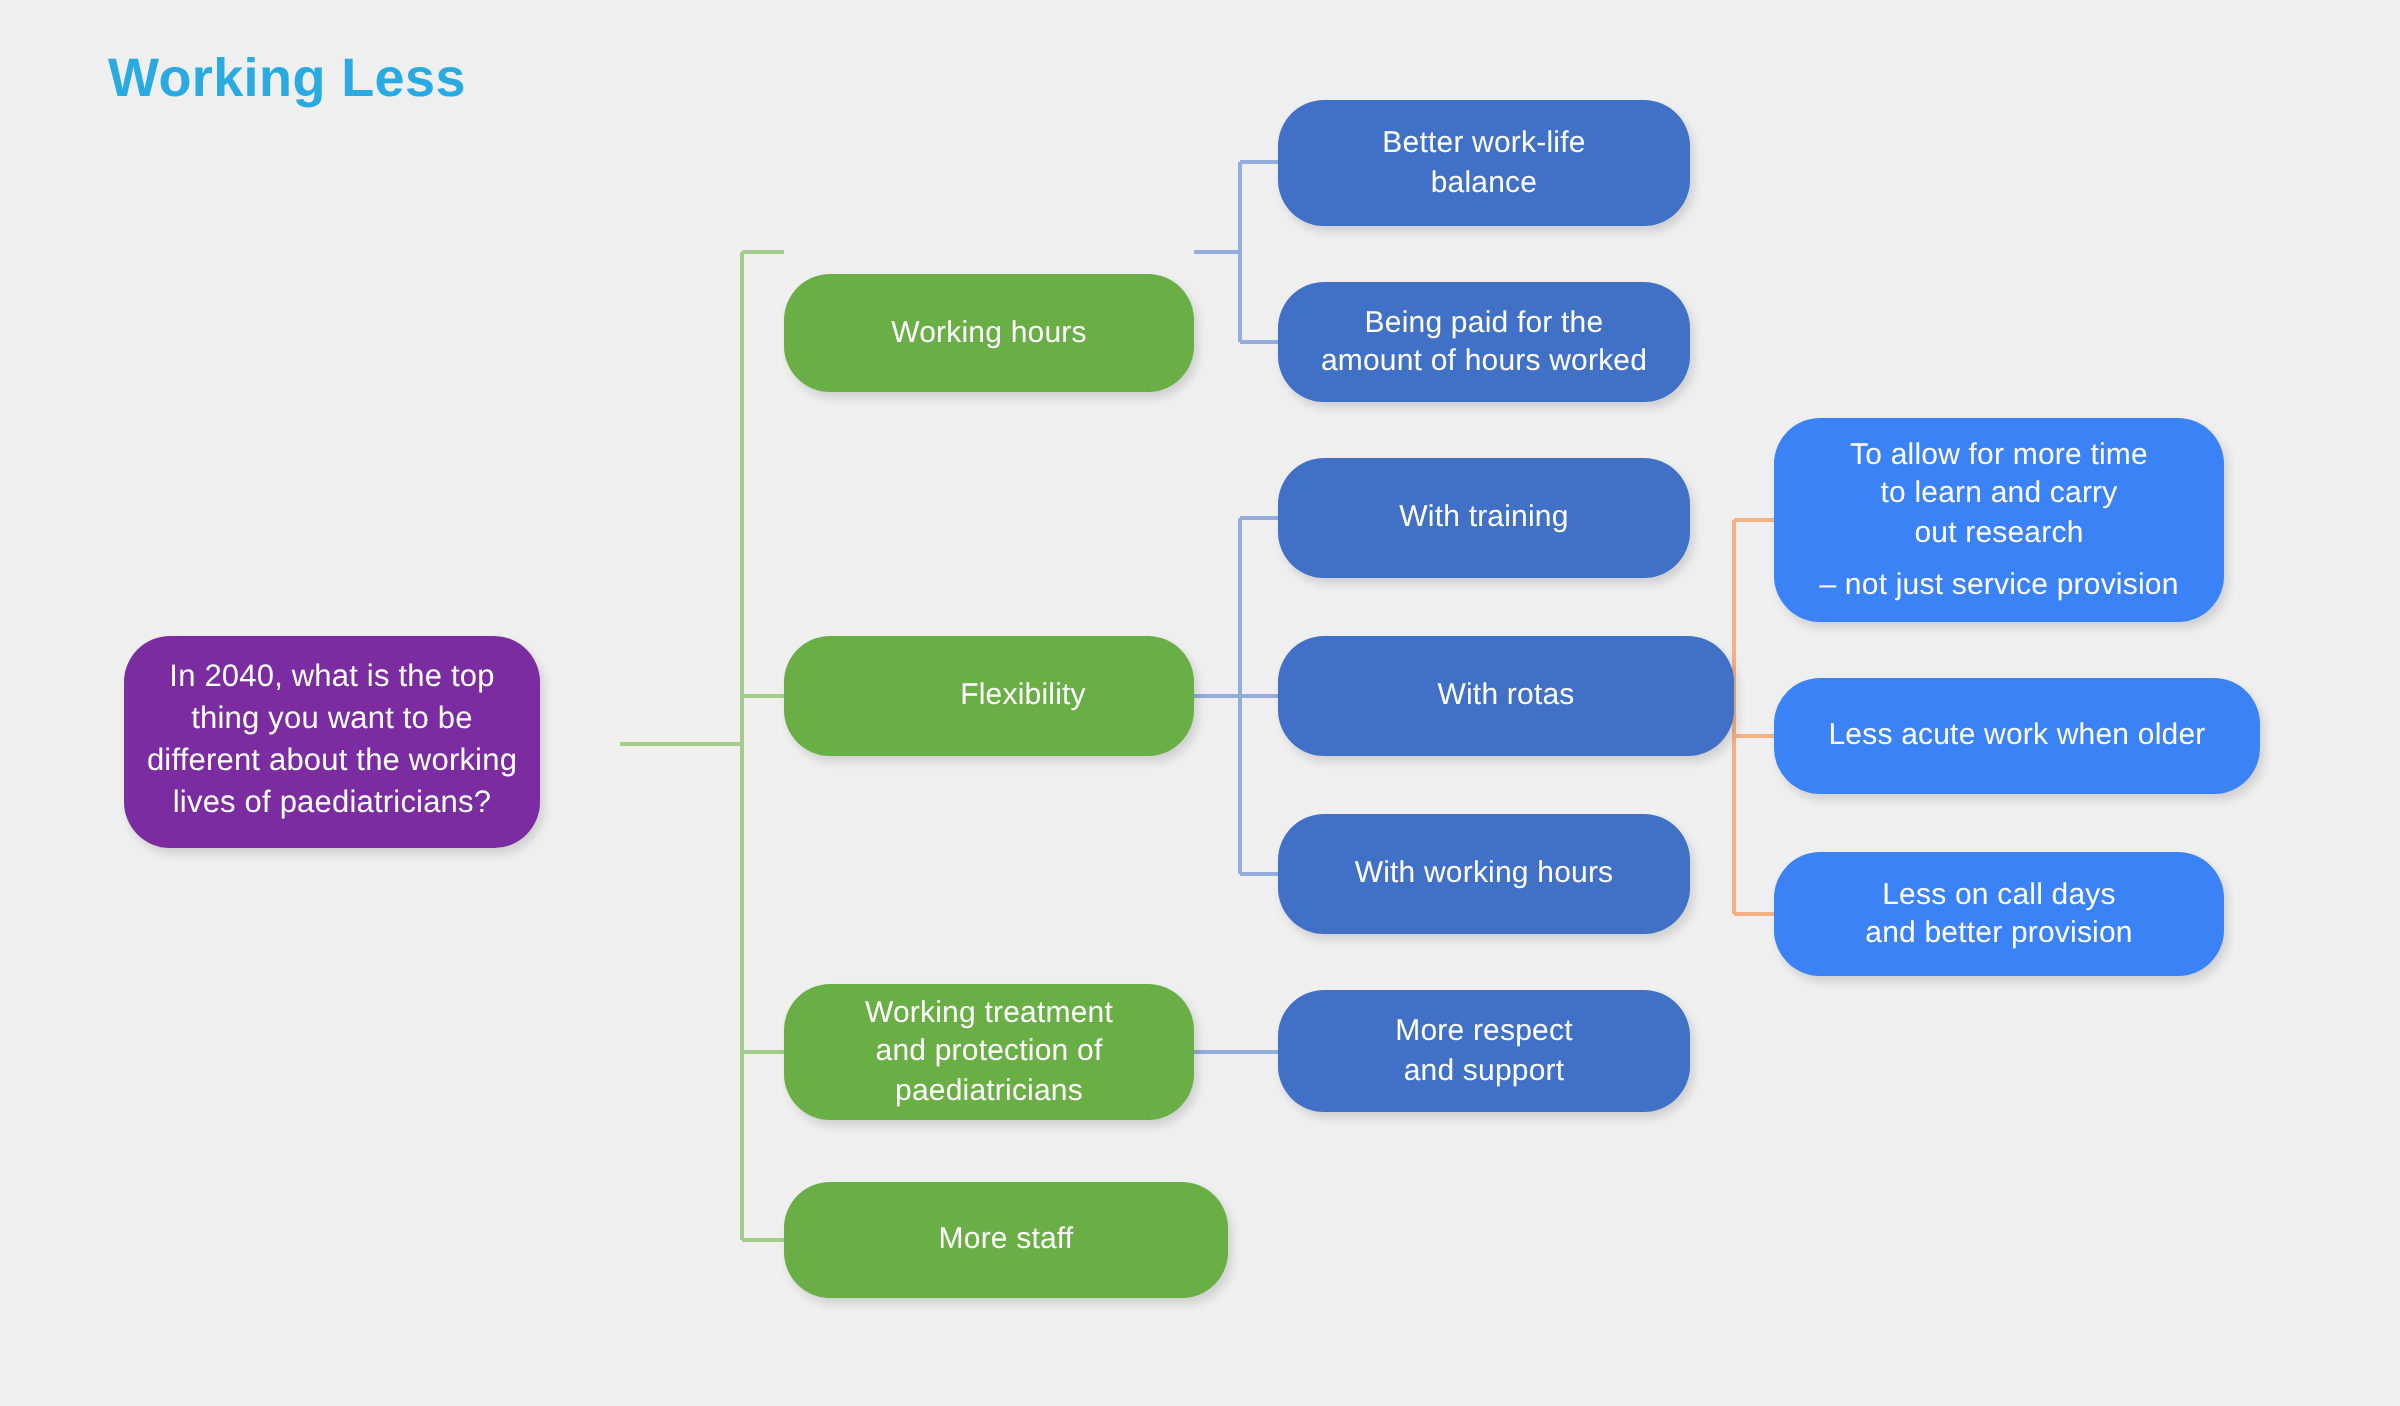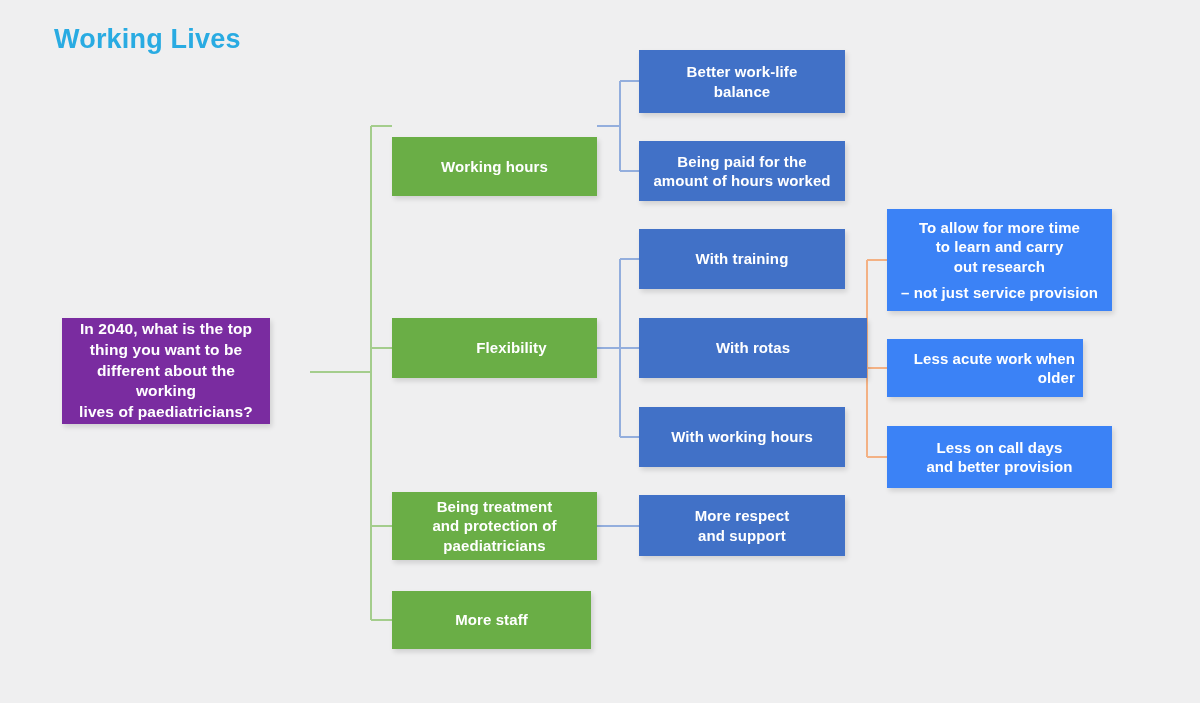--- a/index.html
+++ b/index.html
@@ -31,26 +31,27 @@
     pointer-events: none;
   }
   .node {
     position: absolute;
     box-sizing: border-box;
     display: flex;
     align-items: center;
     justify-content: center;
     text-align: center;
     color: #ffffff;
-    font-weight: bold;
+    font-weight: normal;
     line-height: 1.28;
     box-shadow: 2px 3px 5px rgba(0,0,0,0.13);
     padding: 4px 8px;
     white-space: pre-line;
     letter-spacing: 0.1px;
+    border-radius: 23px;
   }
   .node-root {
     background: #7a2ca0;
     font-size: 15.5px;
     line-height: 1.35;
   }
   .node-l1 {
     background: #6aae46;
     font-size: 15px;
   }
@@ -116,36 +117,36 @@
 
     <g fill="none" stroke="#f3b184" stroke-width="2">
       <path d="M845 348 L867 348"></path>
       <path d="M867 260 L867 457"></path>
       <path d="M867 260 L887 260"></path>
       <path d="M867 368 L887 368"></path>
       <path d="M867 457 L887 457"></path>
     </g>
   </svg>
 
-  <div id="title">Working Lives</div>
+  <div id="title">Working Less</div>
 
   <div class="node node-root" style="left:62px; top:318px; width:208px; height:106px;">In 2040, what is the top
 thing you want to be
 different about the working
 lives of paediatricians?</div>
 
   <div class="node node-l1" style="left:392px; top:97px; width:205px; height:59px;margin-top:40px;">Working hours</div>
 
   <div class="node node-l1" style="left:392px; top:318px; width:205px; height:60px;padding-left:42px;">Flexibility</div>
 
-  <div class="node node-l1" style="left:392px; top:492px; width:205px; height:68px;">Being treatment
+  <div class="node node-l1" style="left:392px; top:492px; width:205px; height:68px;">Working treatment
 and protection of
 paediatricians</div>
 
-  <div class="node node-l1" style="left:392px; top:591px; width:199px; height:58px;">More staff</div>
+  <div class="node node-l1" style="left:392px; top:591px; width:222px; height:58px;">More staff</div>
 
   <div class="node node-l2" style="left:639px; top:50px; width:206px; height:63px;">Better work-life
 balance</div>
 
   <div class="node node-l2" style="left:639px; top:141px; width:206px; height:60px;">Being paid for the
 amount of hours worked</div>
 
   <div class="node node-l2" style="left:639px; top:229px; width:206px; height:60px;">With training</div>
 
   <div class="node node-l2" style="left:639px; top:318px; width:228px; height:60px;">With rotas</div>
@@ -156,18 +157,18 @@
 and support</div>
 
   <div class="node node-l3 spaced" style="left:887px; top:209px; width:225px; height:102px; flex-direction:column;">
     <span>To allow for more time
 to learn and carry
 out research</span>
     <span class="split-gap"></span>
     <span>– not just service provision</span>
   </div>
 
-  <div class="node node-l3" style="left:887px; top:339px; width:196px; height:58px;text-align:right;">Less acute work when older</div>
+  <div class="node node-l3" style="left:887px; top:339px; width:243px; height:58px;">Less acute work when older</div>
 
   <div class="node node-l3" style="left:887px; top:426px; width:225px; height:62px;">Less on call days
 and better provision</div>
 
 </div>
 
 </body></html>

